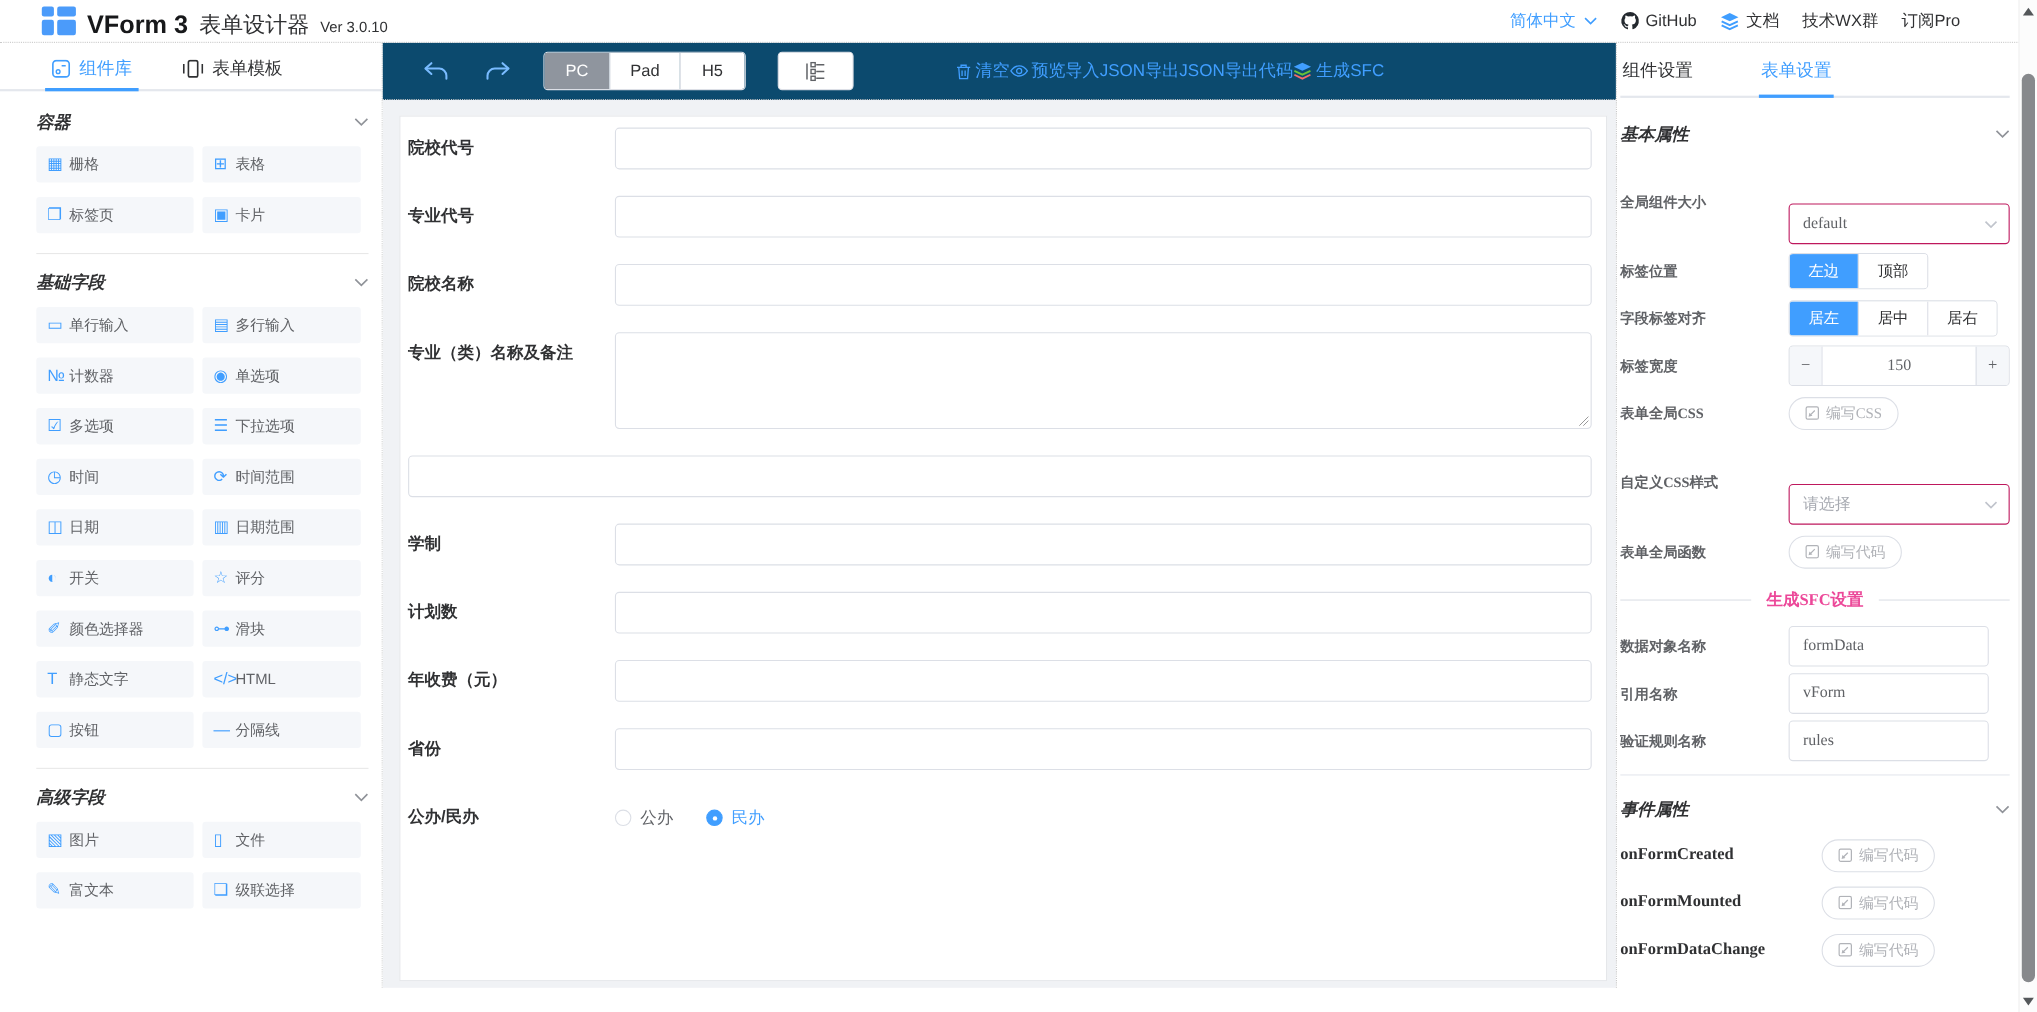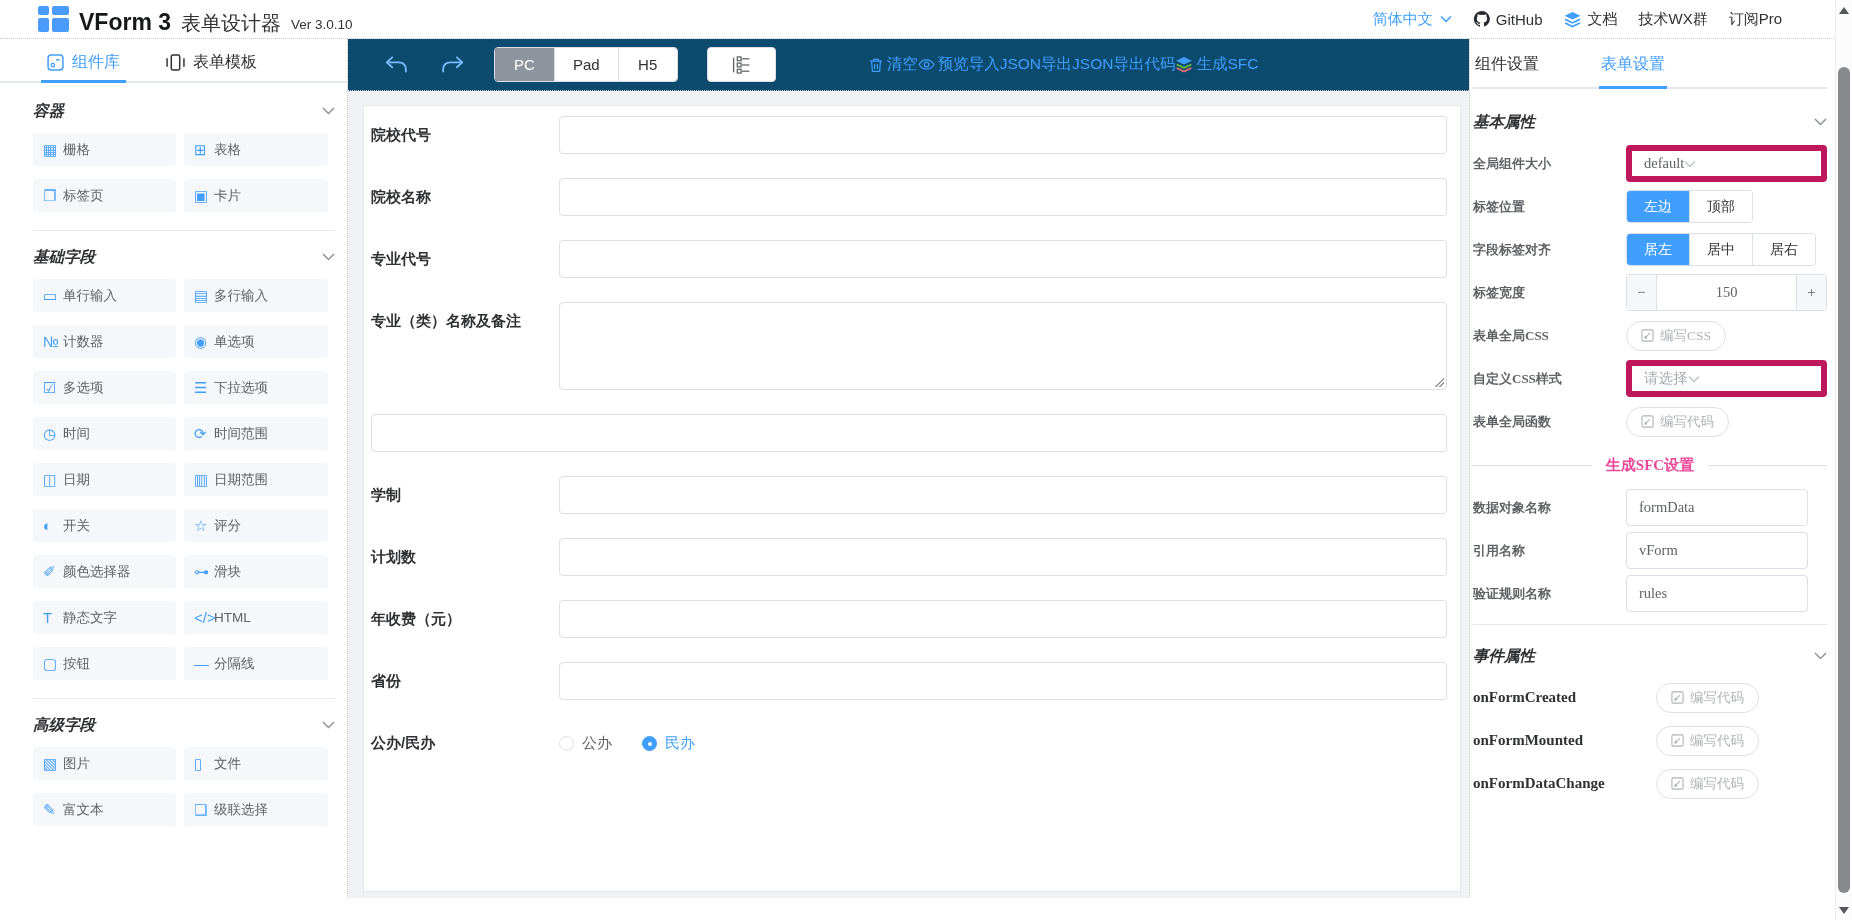--- a/index.html
+++ b/index.html
@@ -72,21 +72,21 @@
   .rp-tabs { display:flex; gap:62px; padding-left:2px; border-bottom:2px solid #e4e7ed; height:40px; }
   .rp-tab { font-size:16px; color:#303133; position:relative; cursor:pointer; padding-top:5px; }
   .rp-tab.active { color:#409eff; }
   .rp-tab.active:after { content:""; position:absolute; left:-2px; right:-2px; bottom:-2px; height:3px; background:#409eff; }
   .rp-body { padding-top:2px;font-family:Liberation Serif, serif; }
   .rp-sec-hdr { display:flex; align-items:center; justify-content:space-between; height:46px; margin-top:8px; }
   .rp-sec-title { font-size:15.5px; font-weight:700; font-style:italic; color:#303133; }
   .rp-row { display:flex; align-items:center; margin-bottom:6px; min-height:37px; }
   .rp-label { width:153px; flex:0 0 153px; font-size:13px; font-weight:700; color:#606266; white-space:nowrap; }
   .rp-label.ev { width:183px; flex-basis:183px; font-size:15px; color:#303133; }
-  .rp-select { width:202px; height:37px; border:6px solid #be185d; border-radius:4px; display:flex; align-items:center; padding:0 10px 0 12px; background:#fff; cursor:pointer; font-size:14.5px; color:#606266; }
+  .rp-select { width:202px; height:37px; border:1px solid #be185d; border-radius:4px; display:flex; align-items:center; justify-content:space-between; padding:0 10px 0 12px; background:#fff; cursor:pointer; font-size:14.5px; color:#606266;margin-top:40px; }
   .rp-select .ph { color:#a8abb2; }
   .seg { display:flex; border:1px solid #dcdfe6; border-radius:4px; overflow:hidden; height:33px; }
   .seg-btn { padding:0 17px; display:flex; align-items:center; font-size:14px; color:#303133; background:#fff; border-left:1px solid #dcdfe6; cursor:pointer; }
   .seg-btn:first-child { border-left:none; }
   .seg-btn.active { background:#409eff; color:#fff; }
   .stepper { width:202px; height:37px; border:1px solid #dcdfe6; border-radius:4px; display:flex; overflow:hidden; }
   .st-btn { width:30px; background:#f5f7fa; color:#606266; display:flex; align-items:center; justify-content:center; font-size:15px; cursor:pointer; }
   .st-btn.dec { border-right:1px solid #dcdfe6; }
   .st-btn.inc { border-left:1px solid #dcdfe6; }
   .st-val { flex:1; display:flex; align-items:center; justify-content:center; font-size:14.5px; color:#606266; background:#fff; }
@@ -371,27 +371,27 @@
       </div>
       <div class="canvas">
         <div class="form-card" id="form-card">
             <div class="f-row">
               <span class="f-label">院校代号</span>
               <div class="f-ctrl">
                 <div class="el-input"></div>
               </div>
             </div>
             <div class="f-row">
+              <span class="f-label">专业代号</span>
+              <div class="f-ctrl">
+                <div class="el-input"></div>
+              </div>
+            </div>
+            <div class="f-row">
               <span class="f-label">院校名称</span>
-              <div class="f-ctrl">
-                <div class="el-input"></div>
-              </div>
-            </div>
-            <div class="f-row">
-              <span class="f-label">专业代号</span>
               <div class="f-ctrl">
                 <div class="el-input"></div>
               </div>
             </div>
             <div class="f-row">
               <span class="f-label">专业（类）名称及备注</span>
               <div class="f-ctrl">
                 <div class="el-textarea">
                   <span class="resize-handle"></span>
                 </div>

